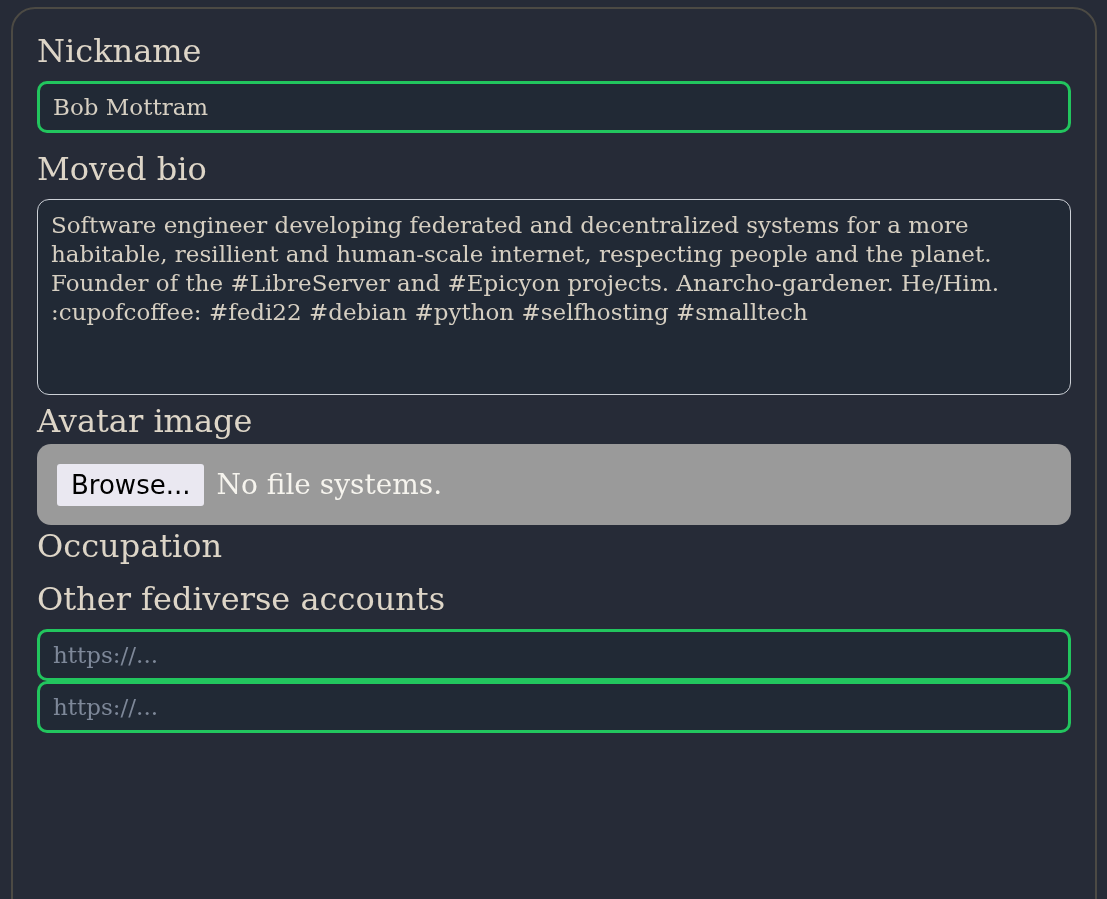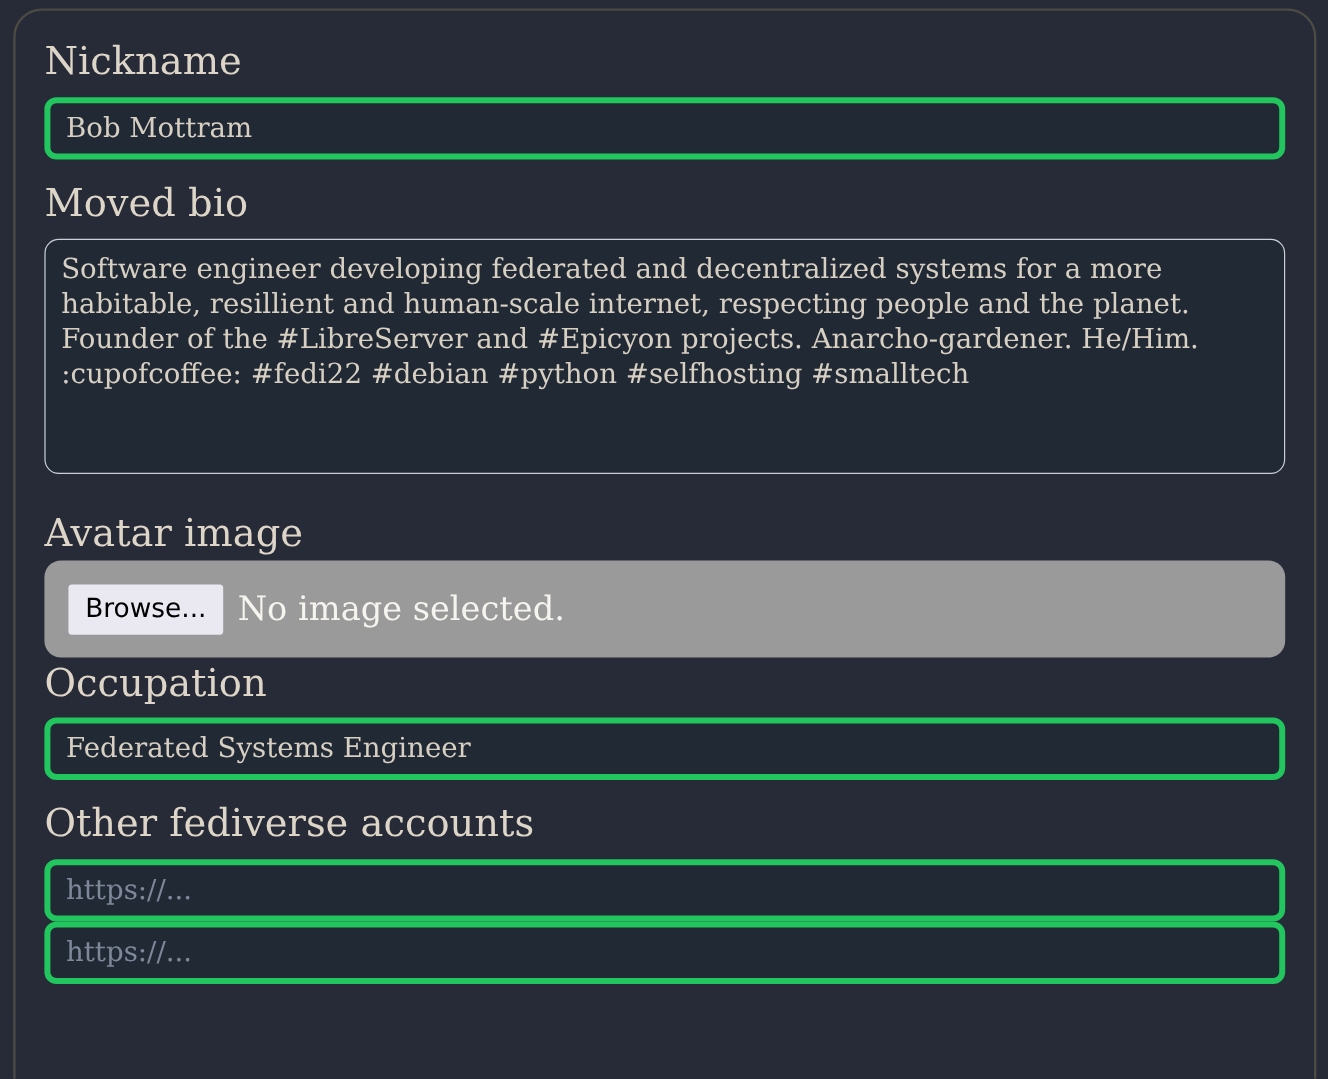--- a/index.html
+++ b/index.html
@@ -21,29 +21,29 @@
     padding: 26px 24px 26px 24px;
   }
   .field-label {
     display: block;
     font-size: 32px;
     line-height: 33px;
     color: #ddd5c7;
     margin: 20px 0 13px 0;
   }
   .field-label.first { margin-top: 0; }
-  .field-label.avatar-label { margin-top: 33px; margin-bottom: 6px; }
+  .field-label.avatar-label { margin-top: 10px; margin-bottom: 6px; }
   .field-label.occupation-label { margin-top: 5px; margin-bottom: 12px; }
   .text-input {
     display: block;
     box-sizing: border-box;
     width: 100%;
     height: 52px;
     background: #212935;
-    border: 5px solid #22c55e;
+    border: 3px solid #22c55e;
     border-radius: 10px;
     padding: 0 13px;
     font-family: "DejaVu Serif", serif;
     font-size: 23px;
     color: #d6cfc2;
     outline: none;
   }
   .text-input::placeholder {
     color: #7e8899;
     opacity: 1;
@@ -70,21 +70,21 @@
     width: 100%;
     height: 81px;
     background: #9a9a9a;
     border-radius: 14px;
     display: flex;
     align-items: center;
     padding-left: 20px;
   }
   .browse-button {
     font-family: "DejaVu Sans", sans-serif;
-    font-size: 22px;
+    font-size: 26px;
     color: #000000;
     background: #eae8f1;
     border: none;
     border-radius: 3px;
     height: 42px;
     padding: 0 14px;
     margin-right: 12px;
     cursor: pointer;
   }
   .file-status {
@@ -100,24 +100,23 @@
 
   <label class="field-label first">Nickname</label>
   <input type="text" class="text-input" value="Bob Mottram" style="">
 
   <label class="field-label">Moved bio</label>
   <textarea class="bio-textarea" style="">Software engineer developing federated and decentralized systems for a more habitable, resillient and human-scale internet, respecting people and the planet. Founder of the #LibreServer and #Epicyon projects. Anarcho-gardener. He/Him. :cupofcoffee: #fedi22 #debian #python #selfhosting #smalltech</textarea>
 
   <label class="field-label avatar-label">Avatar image</label>
   <div class="file-input">
     <button class="browse-button">Browse...</button>
-    <span class="file-status">No image selected.</span>
+    <span class="file-status">No file systems.</span>
   </div>
 
   <label class="field-label occupation-label">Occupation</label>
-  <input type="text" class="text-input" value="Federated Systems Engineer" style="">
 
   <label class="field-label">Other fediverse accounts</label>
   <input type="text" class="text-input" placeholder="https://..." style="">
 
   <input type="text" class="text-input" placeholder="https://..." style="">
 
 </div>
 
 </body></html>

